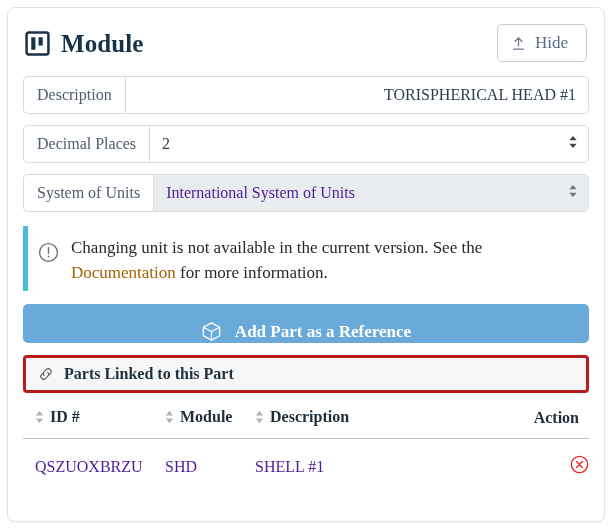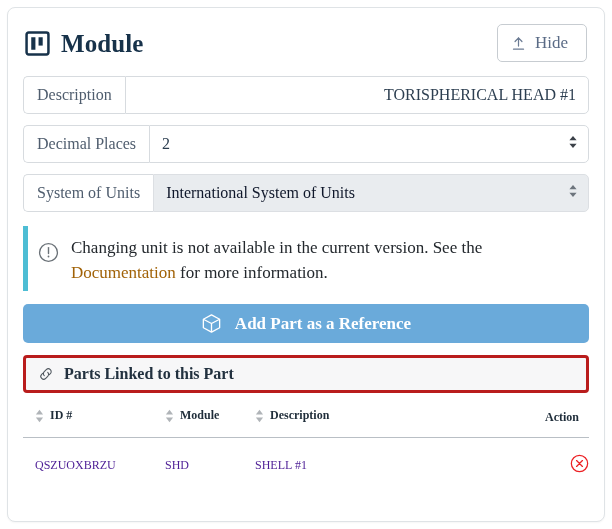--- a/index.html
+++ b/index.html
@@ -117,21 +117,21 @@
     justify-content: space-between;
     border: 1px solid #d7dbdf;
     border-radius: 0 5px 5px 0;
     background: #ffffff;
     padding: 0 10px 0 12px;
     font-size: 16px;
     color: #2c3e50;
   }
   .select-field.disabled {
     background: #e9ecef;
-    color: #0f172a;
+    color: #4c1d95;
     border-color: #dcdfe3;
   }
   .select-caret {
     width: 10px;
     height: 16px;
     flex: 0 0 auto;
     margin-left: 8px;
   }
 
   
@@ -159,21 +159,21 @@
   }
   .alert-link {
     color: #a16207;
     text-decoration: none;
     cursor: pointer;
   }
 
   
   .primary-btn {
     display: flex;
-    align-items: center;
+    align-items: flex-end;
     justify-content: center;
     gap: 13px;
     width: 100%;
     box-sizing: border-box;
     background: #6aaada;
     border: none;
     border-radius: 5px;
     height: 39px;
     cursor: pointer;
     font-family: inherit;
@@ -207,21 +207,21 @@
   .panel-title {
     font-size: 16px;
     font-weight: bold;
     color: #22313f;
   }
 
   
   table.parts {
     width: 100%;
     border-collapse: collapse;
-    font-size: 12px;
+    font-size: 16px;
   }
   table.parts thead th {
     text-align: left;
     font-weight: bold;
     color: #1f2d3a;
     padding: 9px 0 10px 0;
     border-bottom: 1px solid #b9bfc5;
     white-space: nowrap;
   }
   table.parts thead th.action-col {

